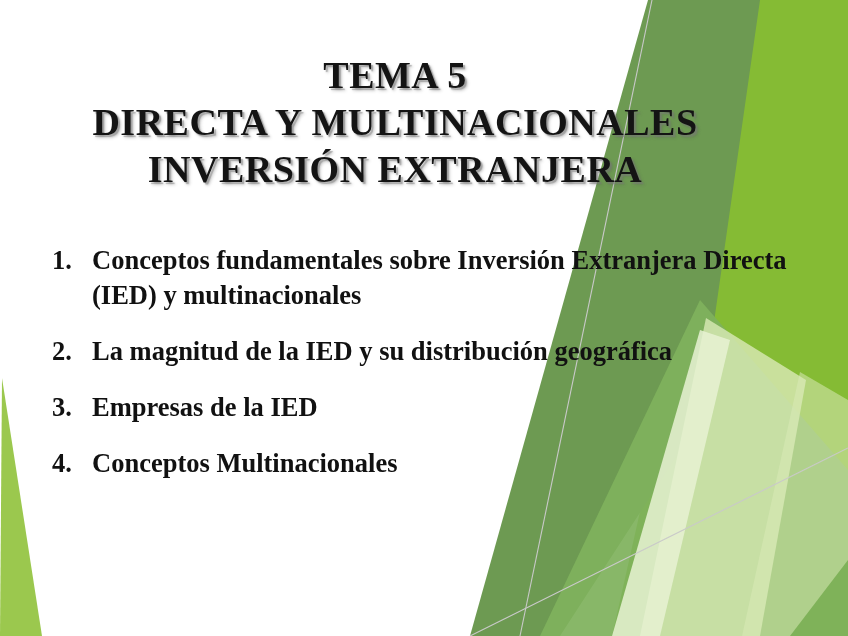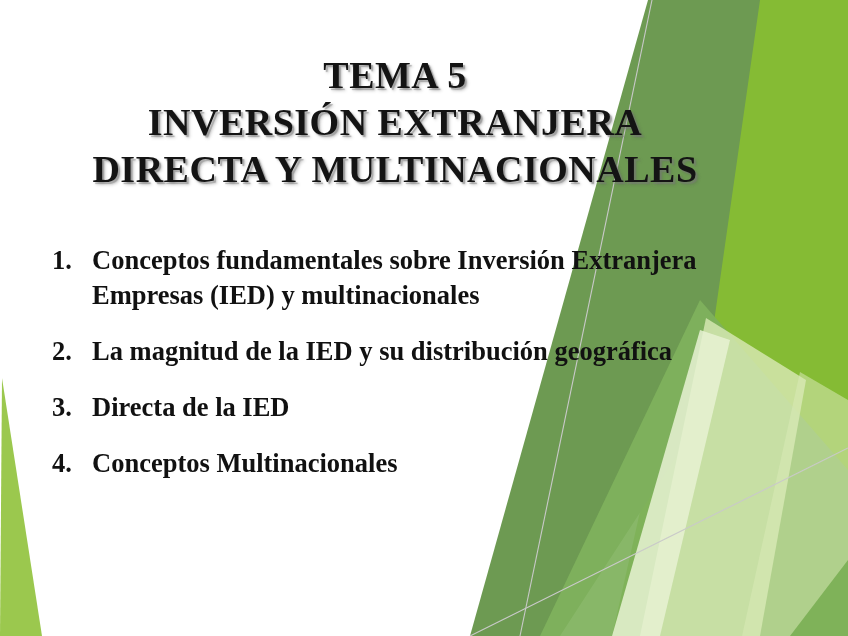--- a/index.html
+++ b/index.html
@@ -104,36 +104,36 @@
     <polygon points="800,372 848,400 848,560 790,636 742,636" fill="#D9EAB7" opacity="0.55"></polygon>
 
     <line x1="652" y1="0" x2="520" y2="636" stroke="#C9C9C9" stroke-width="1.1"></line>
 
     <line x1="470" y1="636" x2="848" y2="448" stroke="#C9C9C9" stroke-width="1.1"></line>
 
   </svg>
 
   <div id="title-block">
     <div class="tline">TEMA 5</div>
+    <div class="tline">DIRECTA Y MULTINACIONALES</div>
     <div class="tline">INVERSIÓN EXTRANJERA</div>
-    <div class="tline">DIRECTA Y MULTINACIONALES</div>
   </div>
 
   <ul id="body-list">
     <li class="wrap2">
       <span class="num">1.</span>
-      <span class="txt">Conceptos fundamentales sobre Inversión Extranjera Empresas (IED) y multinacionales</span>
+      <span class="txt">Conceptos fundamentales sobre Inversión Extranjera Directa (IED) y multinacionales</span>
     </li>
     <li class="wrap2">
       <span class="num">2.</span>
       <span class="txt">La magnitud de la IED y su distribución geográfica</span>
     </li>
     <li>
       <span class="num">3.</span>
-      <span class="txt">Directa de la IED</span>
+      <span class="txt">Empresas de la IED</span>
     </li>
     <li>
       <span class="num">4.</span>
       <span class="txt">Conceptos Multinacionales</span>
     </li>
   </ul>
 
 </div>
 
 </body></html>

